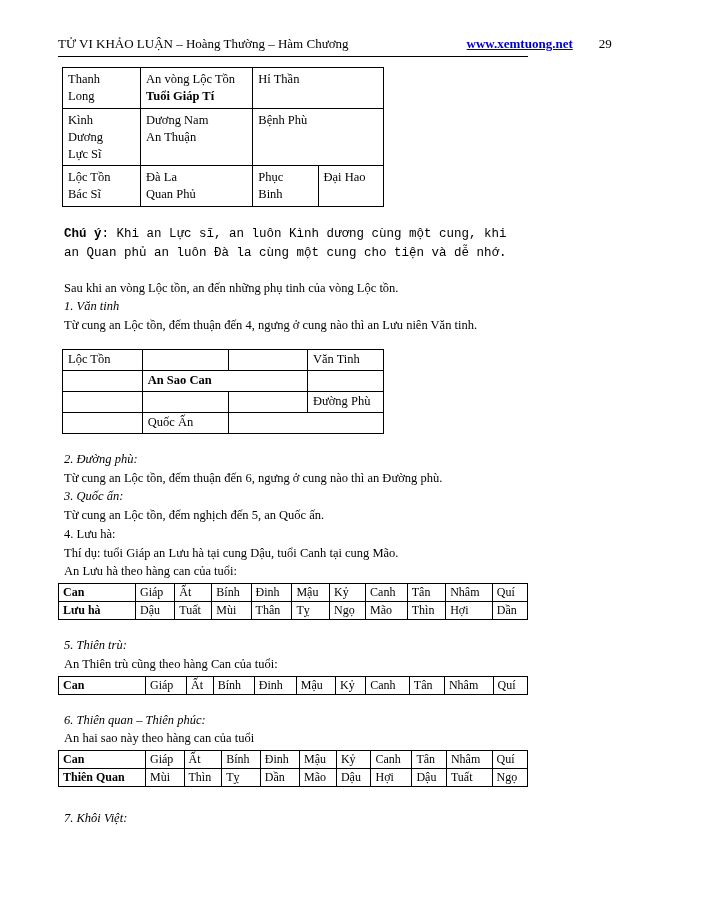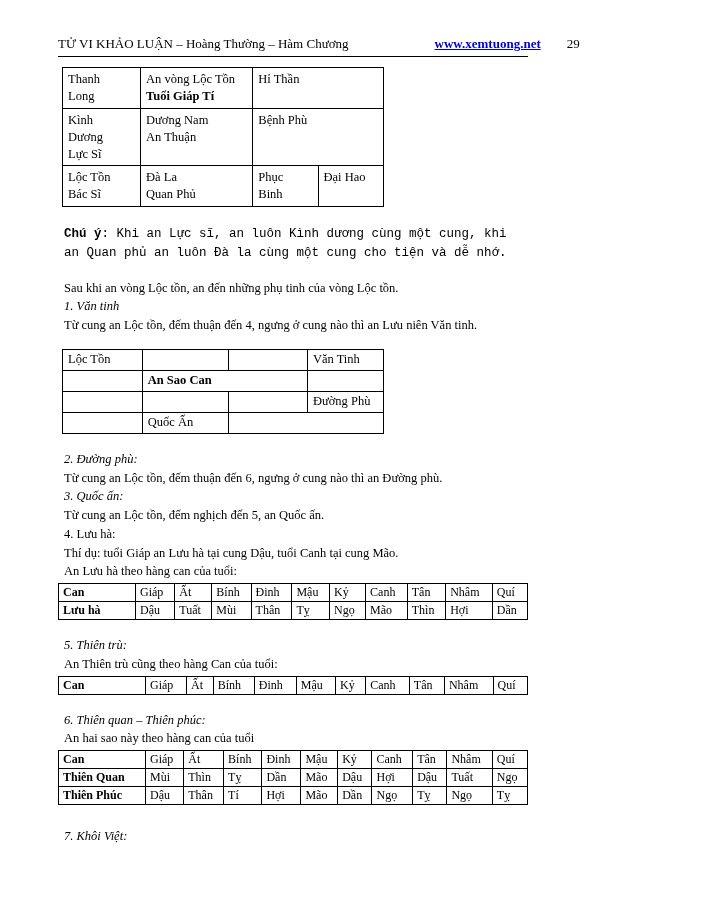--- a/index.html
+++ b/index.html
@@ -27,21 +27,21 @@
     display: flex;
     align-items: baseline;
     font-size: 13px;
     white-space: nowrap;
   }
   .header .title-left { letter-spacing: 0; }
   .header .site {
     color: #0000cc;
     text-decoration: underline;
     font-weight: bold;
-    margin-left: 86px;
+    margin-left: 118px;
   }
   .header .pageno {
     margin-left: 26px;
   }
   .hr {
     border: none;
     border-top: 1px solid #000;
     margin: 4px 0 10px 0;
   }
 
@@ -258,33 +258,20 @@
       <td>Thìn</td>
       <td>Tỵ</td>
       <td>Dần</td>
       <td>Mão</td>
       <td>Dậu</td>
       <td>Hợi</td>
       <td>Dậu</td>
       <td>Tuất</td>
       <td>Ngọ</td>
     </tr>
-    <tr>
-      <td class="lead">Thiên Phúc</td>
-      <td>Dậu</td>
-      <td>Thân</td>
-      <td>Tí</td>
-      <td>Hợi</td>
-      <td>Mão</td>
-      <td>Dần</td>
-      <td>Ngọ</td>
-      <td>Tỵ</td>
-      <td>Ngọ</td>
-      <td>Tỵ</td>
-    </tr>
   </tbody>
     </table>
 
   <div class="gap-lg"></div>
 
   <p class="line note i">7. Khôi Việt:</p>
 
 </div>
 
 </body></html>

